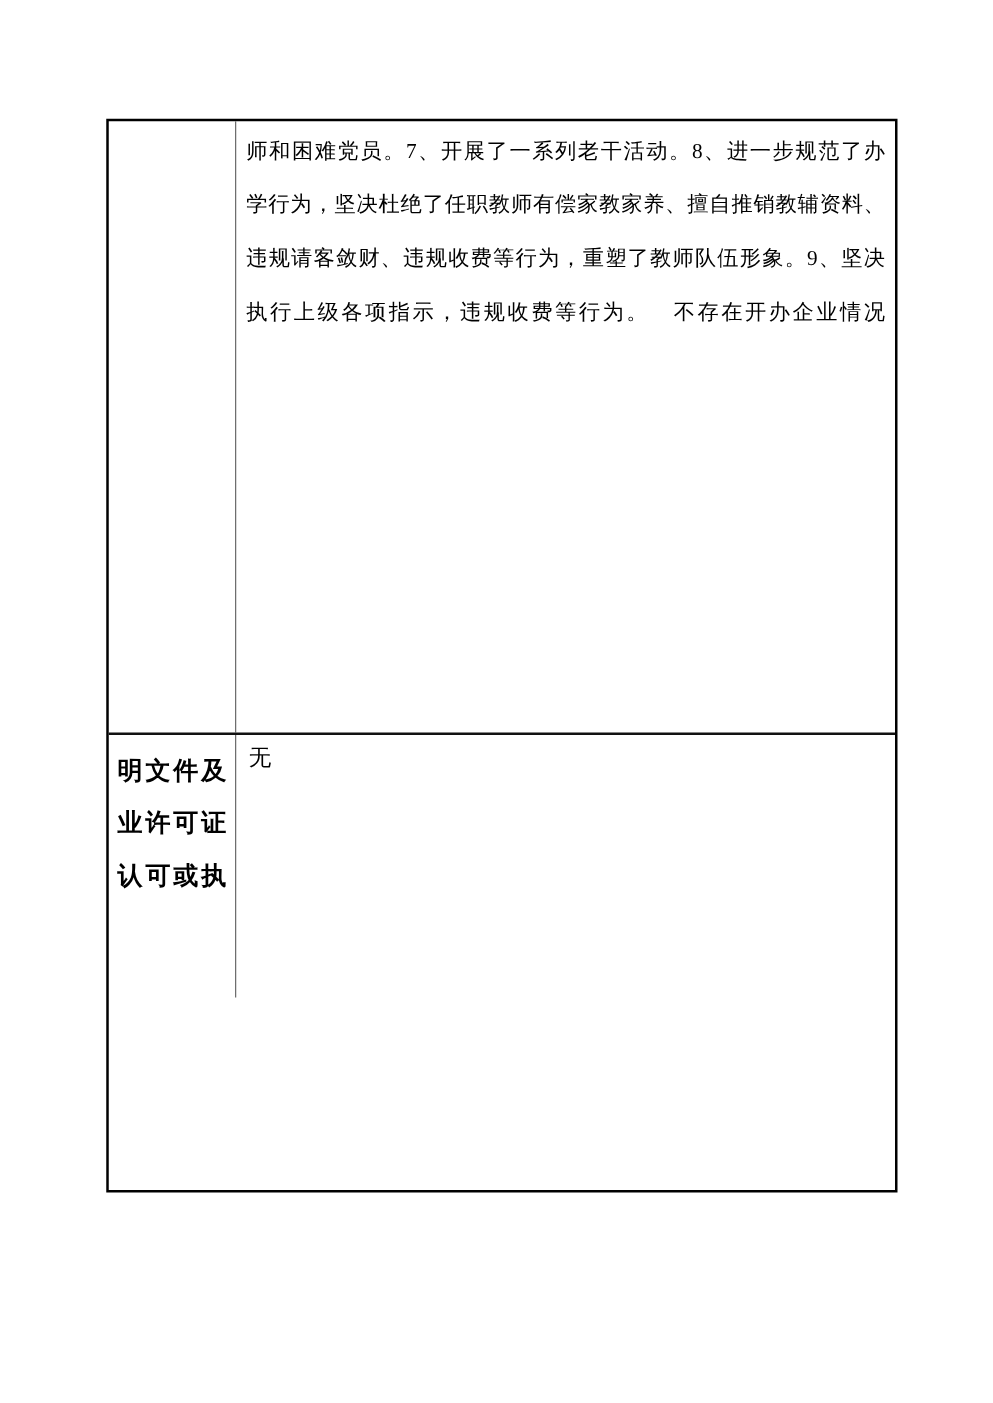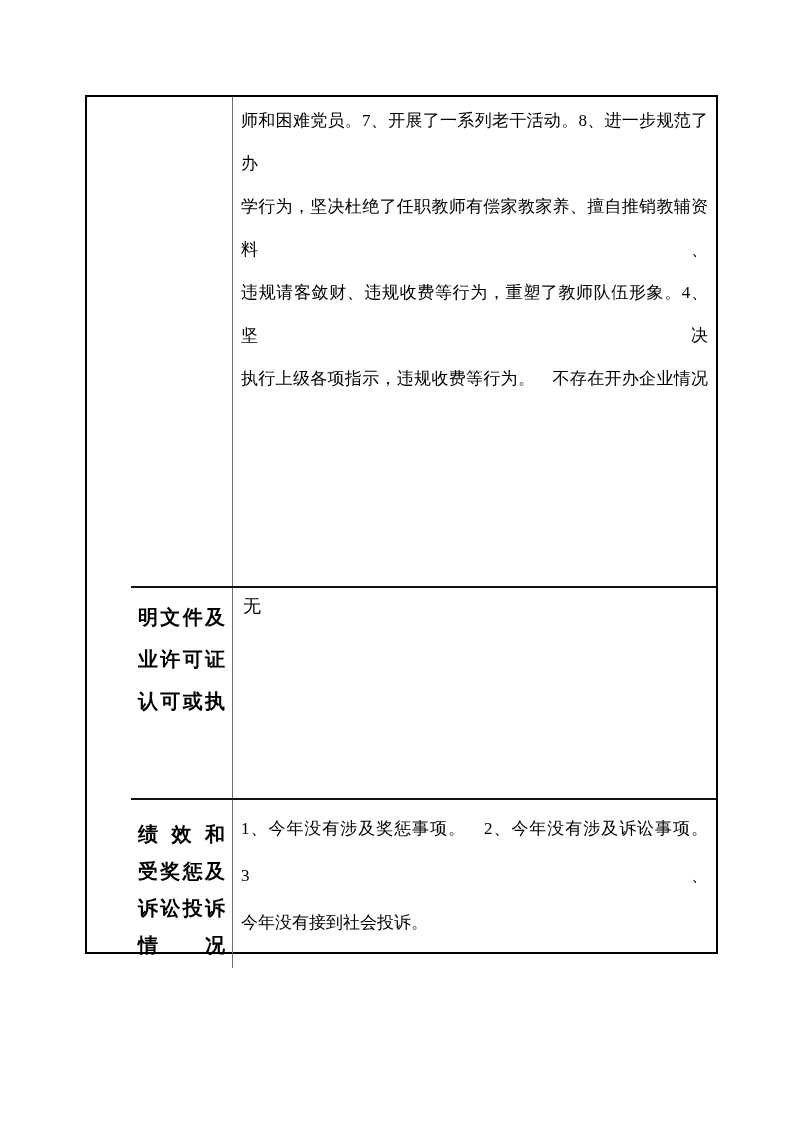--- a/index.html
+++ b/index.html
@@ -24,21 +24,20 @@
     border: 2px solid #000000;
     box-sizing: border-box;
     display: grid;
     grid-template-rows: 489px 212px 1fr;
     background: #ffffff;
   }
   .row {
     display: grid;
     grid-template-columns: 102px 1fr;
     box-sizing: border-box;
-    margin-left: 44px;
   }
   .row + .row {
     border-top: 2px solid #111111;
   }
   .label-cell {
     border-right: 1px solid #6e6e6e;
     box-sizing: border-box;
     padding: 4px 7px;
     font-weight: bold;
     font-size: 20px;
@@ -88,42 +87,30 @@
 </head>
 <body>
 
 <div class="doc-table">
 
   <div class="row row-summary">
     <div class="label-cell"></div>
     <div class="content-cell">
       <div class="jline">师和困难党员。7、开展了一系列老干活动。8、进一步规范了办</div>
       <div class="jline">学行为，坚决杜绝了任职教师有偿家教家养、擅自推销教辅资料、</div>
-      <div class="jline">违规请客敛财、违规收费等行为，重塑了教师队伍形象。4、坚决</div>
+      <div class="jline">违规请客敛财、违规收费等行为，重塑了教师队伍形象。9、坚决</div>
       <div class="jline">执行上级各项指示，违规收费等行为。　不存在开办企业情况</div>
     </div>
   </div>
 
   <div class="row row-qual">
     <div class="label-cell">
       <div class="jline">明文件及</div>
       <div class="jline">业许可证</div>
       <div class="jline">认可或执</div>
     </div>
     <div class="content-cell">
       <div class="plain-line">无</div>
     </div>
   </div>
 
-  <div class="row row-perf">
-    <div class="label-cell">
-      <div class="jline">绩效和</div>
-      <div class="jline">受奖惩及</div>
-      <div class="jline">诉讼投诉</div>
-      <div class="jline">情况</div>
-    </div>
-    <div class="content-cell">
-      <div class="jline">1、今年没有涉及奖惩事项。　2、今年没有涉及诉讼事项。　3、</div>
-      <div class="plain-line">今年没有接到社会投诉。</div>
-    </div>
-  </div>
 
 </div>
 
 </body></html>

